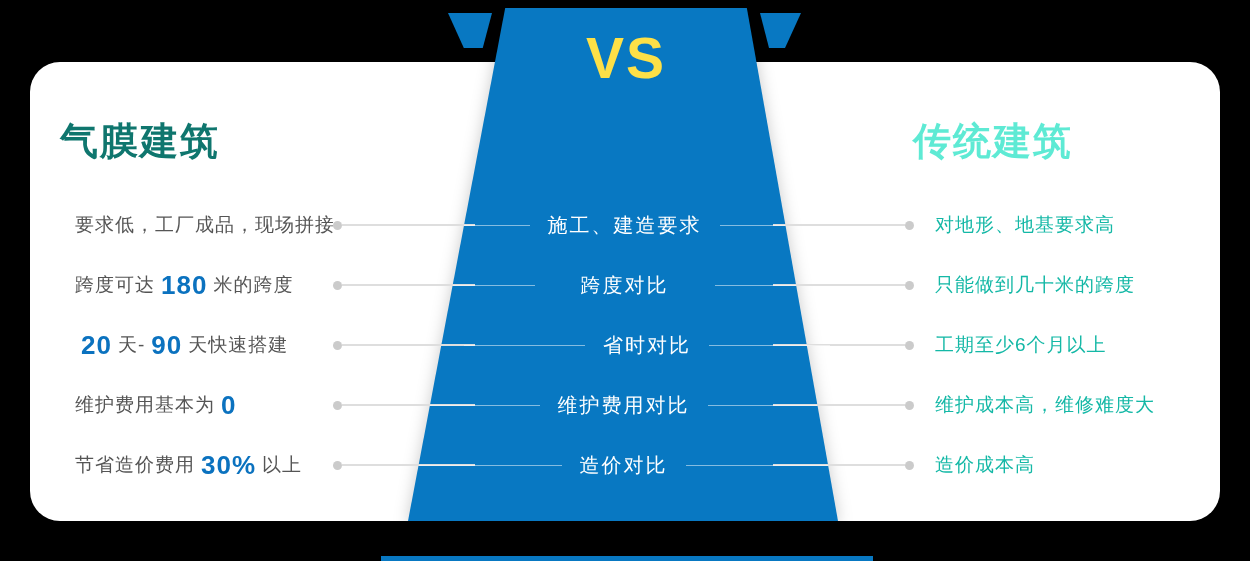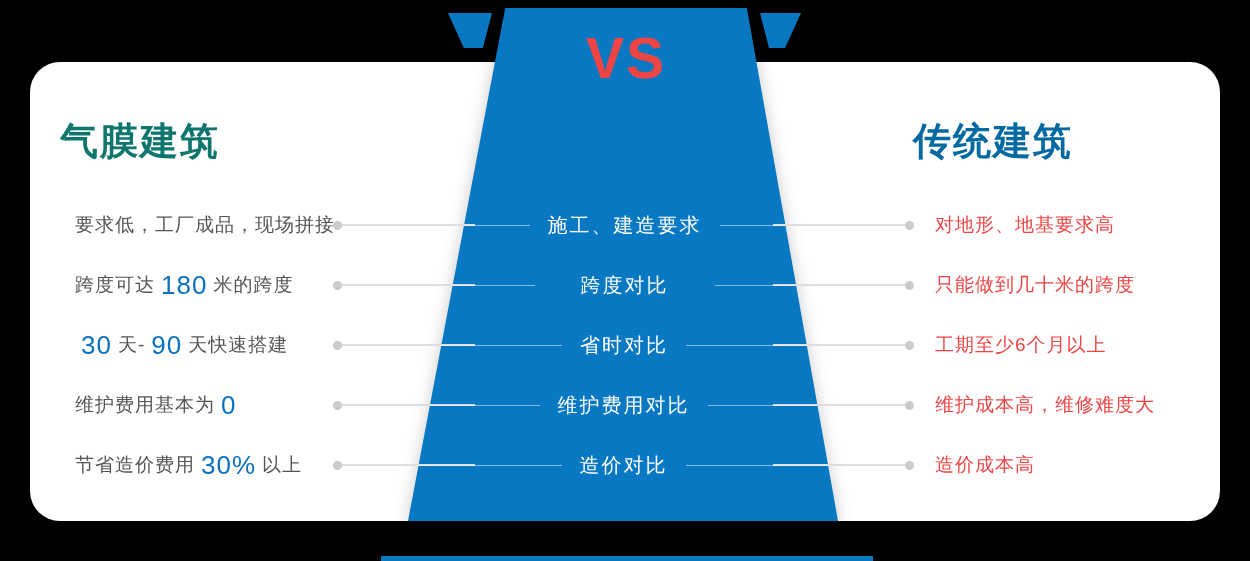--- a/index.html
+++ b/index.html
@@ -13,44 +13,44 @@
   .trapezoid{position:absolute;left:408px;top:8px;width:430px;height:513px;
              background:#0878c2;
              clip-path:polygon(22.6% 0, 78.8% 0, 100% 100%, 0 100%);}
   .accent{position:absolute;background:#0878c2;}
   .accent-left{left:448px;top:13px;width:44px;height:35px;
                clip-path:polygon(0 0,100% 0,79% 100%,36% 100%);}
   .accent-right{left:760px;top:13px;width:41px;height:35px;
                 clip-path:polygon(0 0,100% 0,61% 100%,22% 100%);}
   .bottom-strip{position:absolute;left:381px;top:556px;width:492px;height:5px;background:#0878c2;}
   .vs{position:absolute;left:505px;top:30px;width:242px;text-align:center;
-      color:#ef4444;font-size:57px;font-weight:800;letter-spacing:2px;line-height:1;}
+      color:#fde047;font-size:57px;font-weight:800;letter-spacing:2px;line-height:1;}
   
   .title{position:absolute;top:116px;font-size:38px;font-weight:800;letter-spacing:2px;}
   .title-left{left:60px;color:#0f766e;}
-  .title-right{left:913px;color:#0369a1;}
+  .title-right{left:913px;color:#5eead4;}
   
   .row{position:absolute;left:0;width:1250px;height:60px;}
   .r0{top:195px}.r1{top:255px}.r2{top:315px}.r3{top:375px}.r4{top:435px}
   .ltext{position:absolute;left:75px;height:100%;display:flex;align-items:center;
          font-size:19px;color:#555555;letter-spacing:1px;white-space:nowrap;}
   .rtext{position:absolute;left:935px;height:100%;display:flex;align-items:center;
-         font-size:19px;color:#ef4444;letter-spacing:1px;white-space:nowrap;}
-  .num{color:#0b72bf;font-weight:normal;font-size:26px;margin:0 6px;}
+         font-size:19px;color:#14b8a6;letter-spacing:1px;white-space:nowrap;}
+  .num{color:#0b72bf;font-weight:bold;font-size:26px;margin:0 6px;}
   .lconn{position:absolute;left:333px;width:142px;height:100%;
          display:flex;align-items:center;}
   .rconn{position:absolute;left:773px;width:141px;height:100%;
          display:flex;align-items:center;}
   .dot{width:9px;height:9px;border-radius:50%;background:#cbcbcb;flex:0 0 auto;}
   .line{flex:1;height:2px;background:#dedede;}
   
   .crow{position:absolute;height:60px;display:flex;align-items:center;z-index:6;}
   .c0{top:195px;left:464px;width:321px;}
   .c1{top:255px;left:453px;width:343px;gap:28px;}
-  .c2{top:315px;left:441px;width:366px;}
+  .c2{top:315px;left:464px;width:366px;}
   .c3{top:375px;left:430px;width:387px;}
   .c4{top:435px;left:419px;width:409px;}
   .cline{flex:1;height:1px;background:rgba(255,255,255,0.5);}
   .clabel{color:#ffffff;font-size:20px;letter-spacing:2px;margin:0 18px;white-space:nowrap;}
   .z2{z-index:2}.z3{z-index:3}.z5{z-index:5}
 </style>
 </head>
 <body>
 
 <div class="stage">
@@ -100,21 +100,21 @@
       <span class="line"></span>
       <span class="dot"></span>
     </div>
     <div class="rtext">
       <span>只能做到几十米的跨度</span>
     </div>
   </div>
 
   <div class="row r2 z2">
     <div class="ltext">
-      <span class="num">30</span>
+      <span class="num">20</span>
         <span>天-</span>
         <span class="num">90</span>
         <span>天快速搭建</span>
     </div>
     <div class="lconn">
       <span class="dot"></span>
       <span class="line"></span>
     </div>
     <div class="rconn">
       <span class="line"></span>

